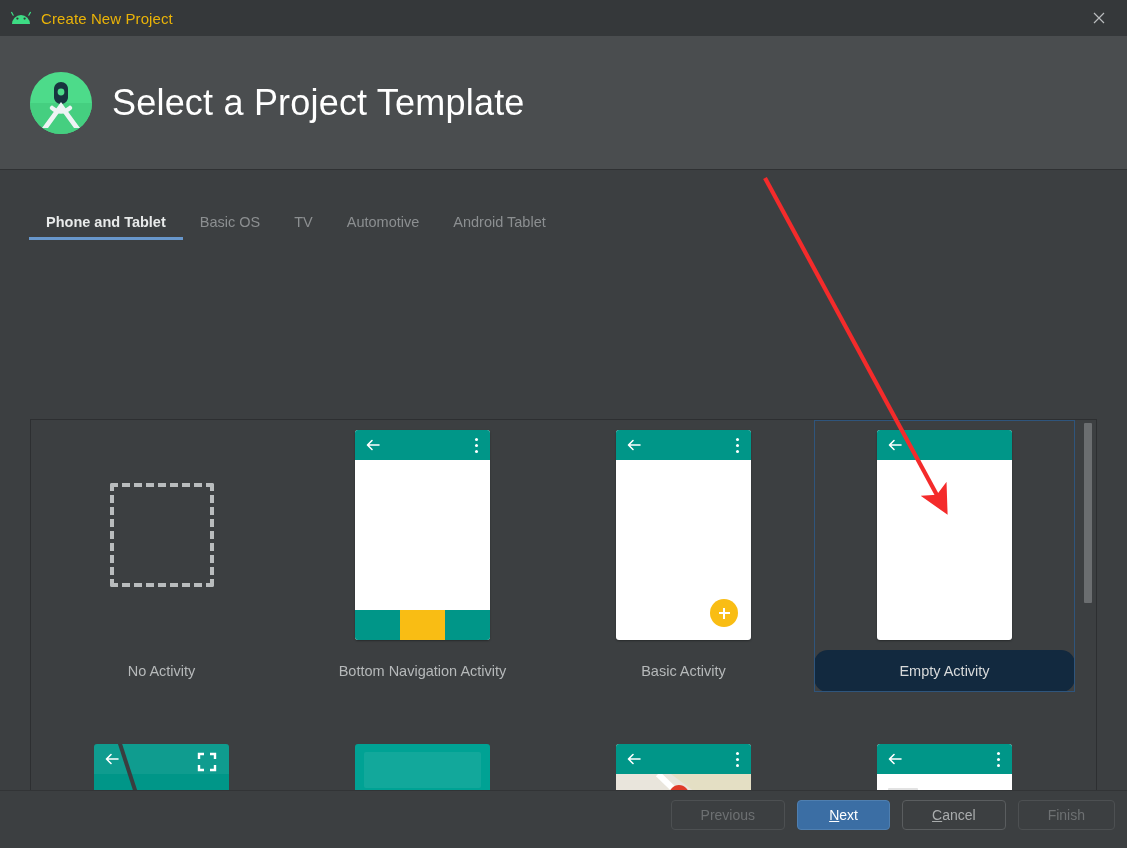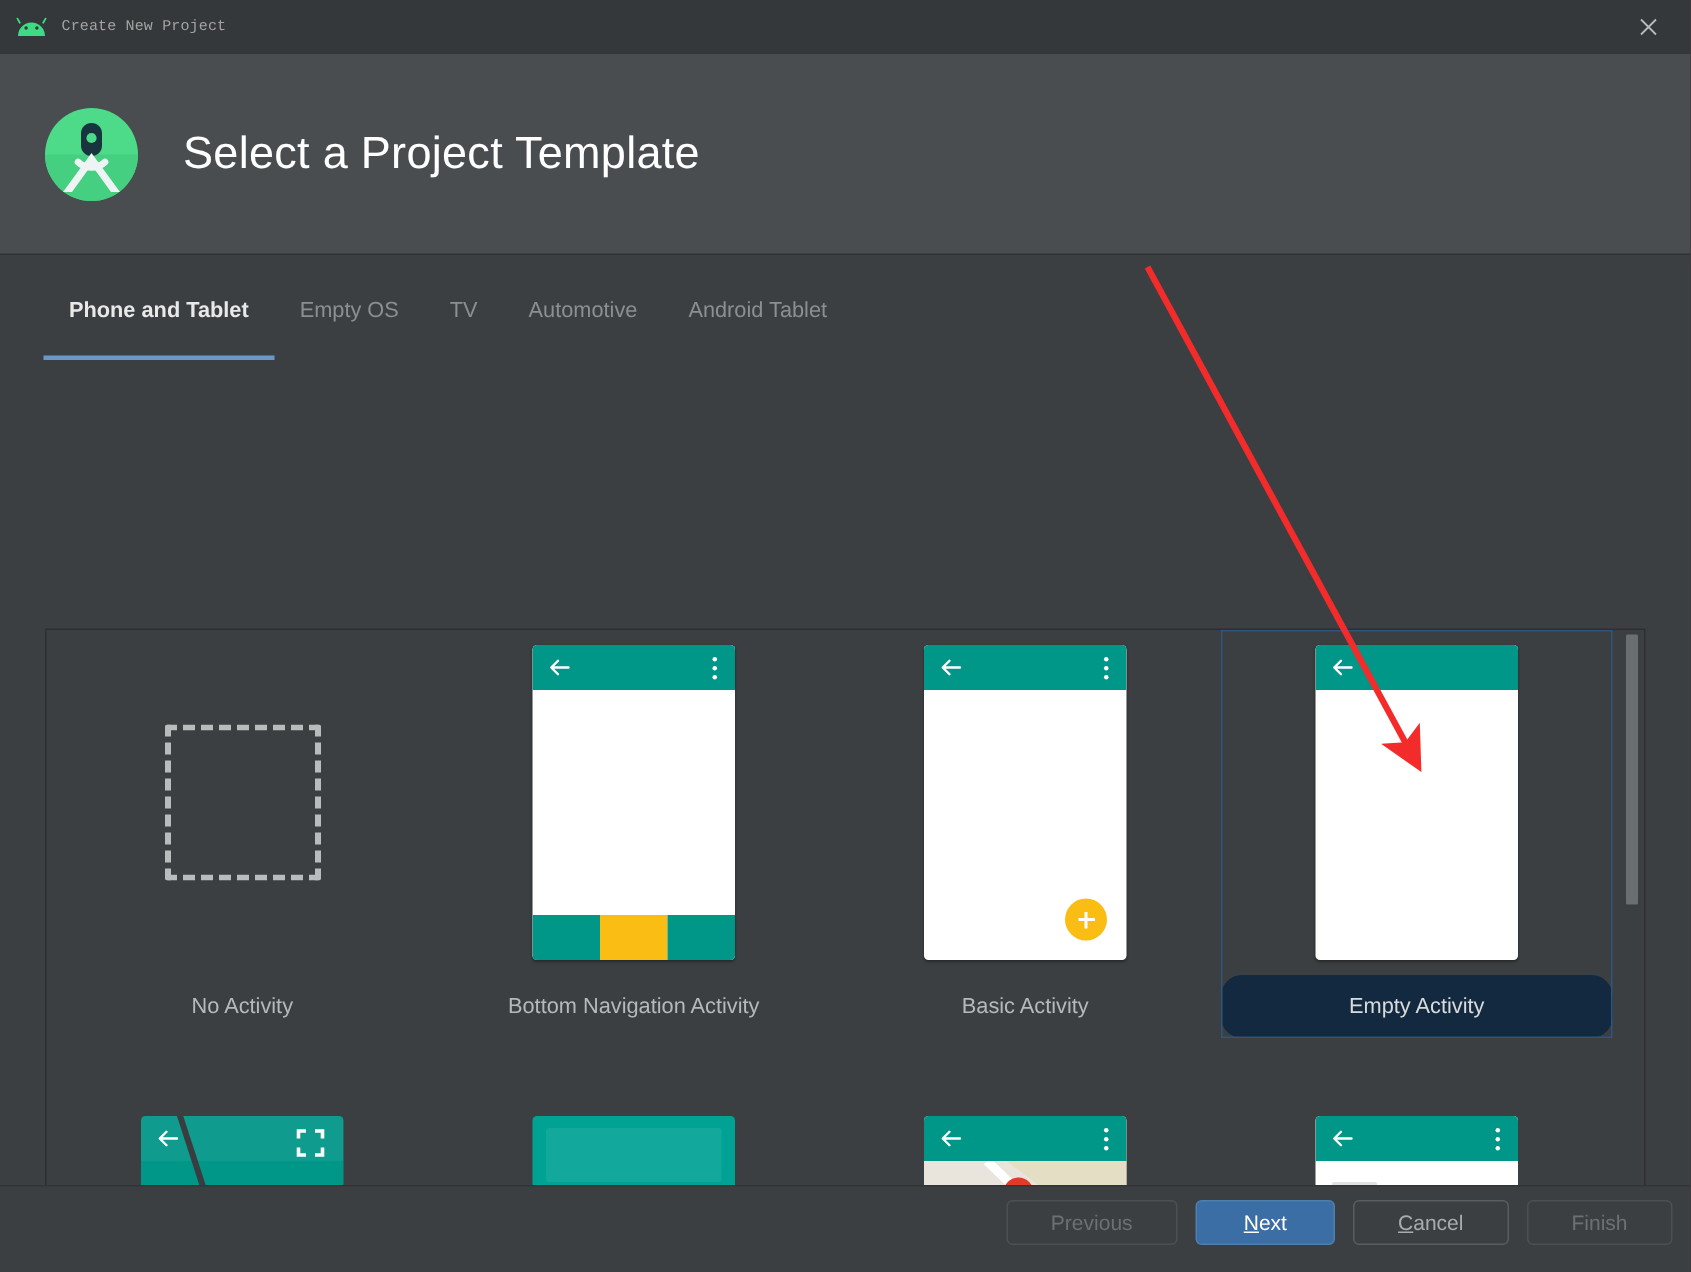--- a/index.html
+++ b/index.html
@@ -13,54 +13,54 @@
   #app { position: relative; width: 1127px; height: 848px; background: #3c3f41; }
 
   
   .titlebar {
     position: absolute; left: 0; top: 0; width: 1127px; height: 36px;
     background: #35383a;
     display: flex; align-items: center;
   }
   .titlebar-icon { width: 22px; height: 16px; margin-left: 10px; position: relative; }
   .titlebar-title {
-    margin-left: 9px; font-size: 10px; color: #a3a3a3; letter-spacing: .1px; font-family: Liberation Mono, monospace;
+    margin-left: 9px; font-size: 15px; color: #eab308; letter-spacing: .1px;
   }
   .titlebar-close {
     position: absolute; right: 0; top: 0; width: 56px; height: 36px;
     display: flex; align-items: center; justify-content: center;
   }
   .titlebar-close svg { display: block; }
 
   
   .header {
     position: absolute; left: 0; top: 36px; width: 1127px; height: 134px;
     background: #4a4d4f;
     display: flex; align-items: center;
     border-bottom: 1px solid #2f3133;
   }
   .header-logo { width: 66px; height: 66px; margin-left: 28px; position: relative; }
   .header-title {
-    margin-left: 28px; font-size: 30px; color: #ffffff; font-weight: 400;
+    margin-left: 18px; font-size: 36px; color: #ffffff; font-weight: 400;
     letter-spacing: .2px;
   }
 
   
   .body {
     position: absolute; left: 0; top: 171px; width: 1127px; height: 677px;
     background: #3c3f41;
   }
 
   
   .tabs {
     position: absolute; left: 29px; top: 29px;
     display: flex; align-items: flex-end; height: 40px;
   }
   .tab {
-    font-size: 14.5px; color: #8c8f91; padding: 0 17px 25px 17px;
+    font-size: 14.5px; color: #8c8f91; padding: 0 17px 10px 17px;
     position: relative; white-space: nowrap; cursor: default;
   }
   .tab.active { color: #e8eaea; font-weight: bold; }
   .tab.active::after {
     content: ""; position: absolute; left: 0; right: 0; bottom: 0;
     height: 3px; background: #6897cc;
   }
 
   
   .panel {
@@ -255,21 +255,21 @@
     <div class="header-title">Select a Project Template</div>
   </div>
 
   <div class="body">
 
     <div class="tabs">
       <div class="tab active">
         <span>Phone and Tablet</span>
       </div>
       <div class="tab">
-        <span>Empty OS</span>
+        <span>Basic OS</span>
       </div>
       <div class="tab">
         <span>TV</span>
       </div>
       <div class="tab">
         <span>Automotive</span>
       </div>
       <div class="tab">
         <span>Android Tablet</span>
       </div>

